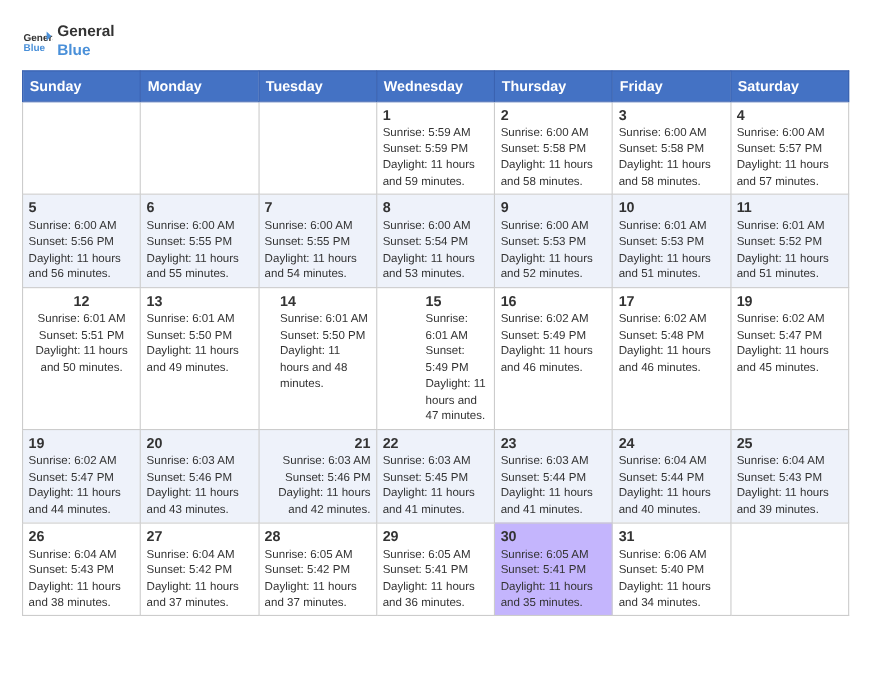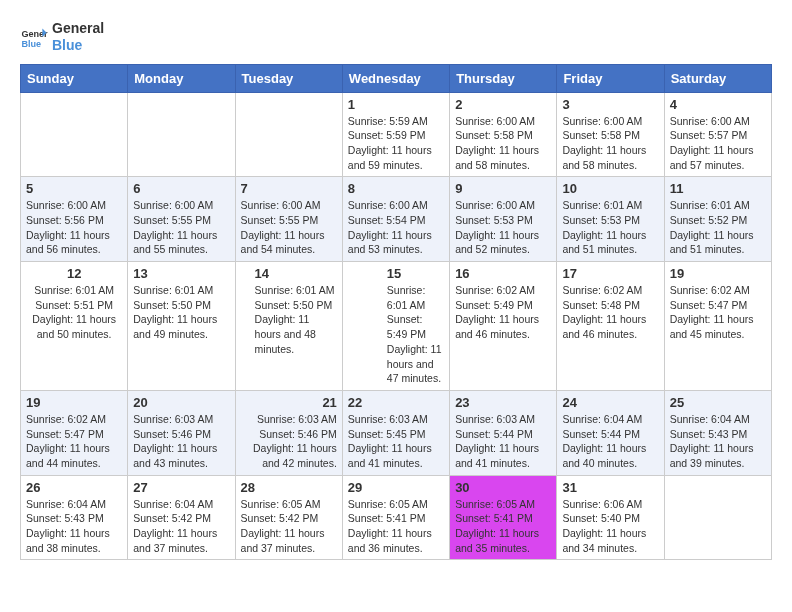--- a/index.html
+++ b/index.html
@@ -237,21 +237,21 @@
           <div class="day-info">Sunrise: 6:04 AM<br>Sunset: 5:42 PM<br>Daylight: 11 hours and 37 minutes.</div>
         </td>
         <td style="background-color: rgb(255, 255, 255);">
           <div class="day-num">28</div>
           <div class="day-info">Sunrise: 6:05 AM<br>Sunset: 5:42 PM<br>Daylight: 11 hours and 37 minutes.</div>
         </td>
         <td style="background-color: rgb(255, 255, 255);">
           <div class="day-num">29</div>
           <div class="day-info">Sunrise: 6:05 AM<br>Sunset: 5:41 PM<br>Daylight: 11 hours and 36 minutes.</div>
         </td>
-        <td style="background-color: #d946ef;">
+        <td style="background-color: #c4b5fd;">
           <div class="day-num">30</div>
           <div class="day-info">Sunrise: 6:05 AM<br>Sunset: 5:41 PM<br>Daylight: 11 hours and 35 minutes.</div>
         </td>
         <td style="background-color: rgb(255, 255, 255);">
           <div class="day-num">31</div>
           <div class="day-info">Sunrise: 6:06 AM<br>Sunset: 5:40 PM<br>Daylight: 11 hours and 34 minutes.</div>
         </td>
         <td class="empty-cell"></td>
       </tr>
     </tbody>

